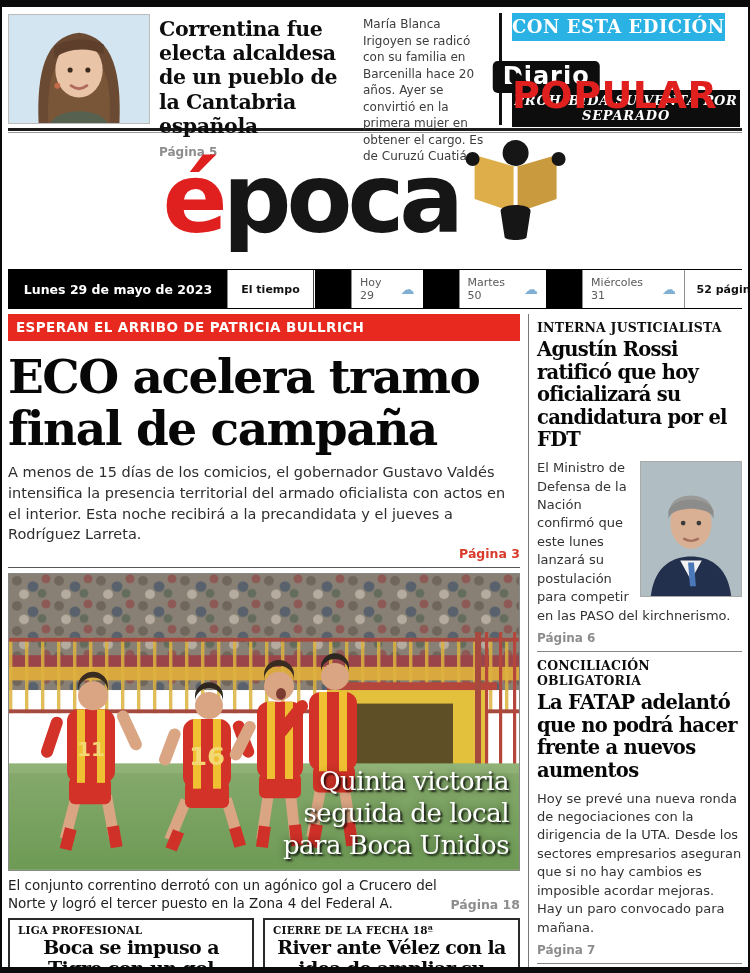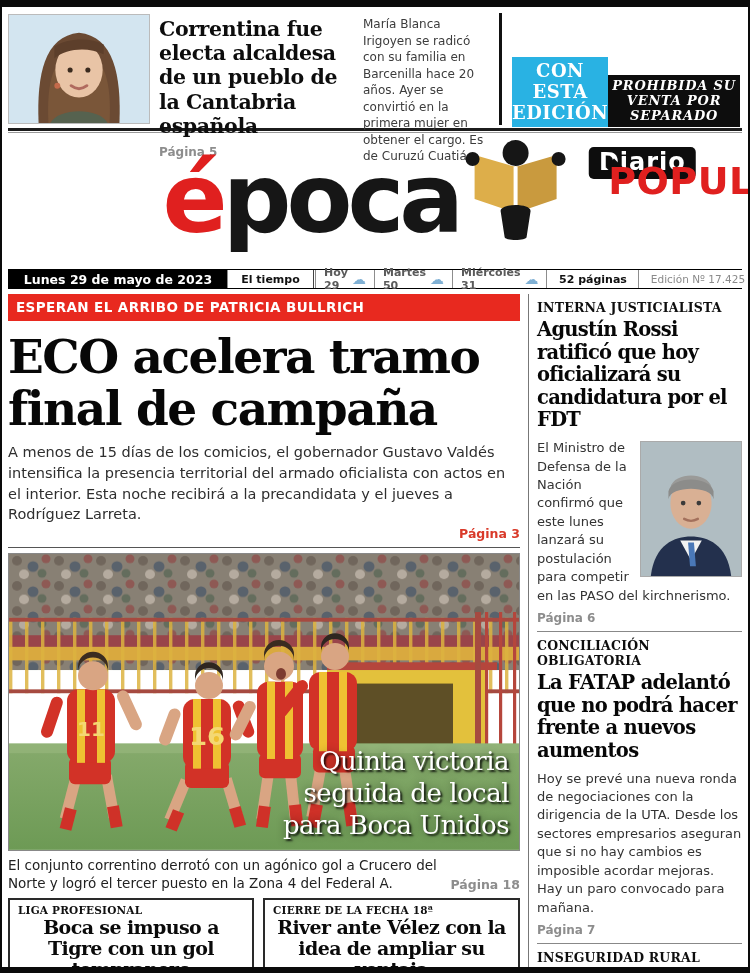--- a/index.html
+++ b/index.html
@@ -15,47 +15,47 @@
 
   
   .top-strip { display:flex; height:116px; align-items:stretch; }
   .tl-photo { width:142px; height:110px; margin-top:3px; flex:none; border:1px solid #bbb; }
   .tl-photo svg { display:block; width:100%; height:100%; }
   .tl-head { width:205px; flex:none; padding:6px 0 0 9px; }
   .tl-headline { font-weight:bold; font-size:20.5px; line-height:1.18; color:#0d0d0d; letter-spacing:-0.4px; }
   .tl-pageref { margin-top:7px; font-size:12px; font-weight:bold; color:#8d8d8d; }
   .tl-text { width:140px; flex:none; padding:5px 4px 0 8px; font-size:12px; line-height:1.38; color:#3c3c3c; }
   .top-vrule { width:3px; flex:none; background:#111; margin:2px 6px 2px 4px; }
-  .promo { flex:1; padding:2px 2px 0 4px; display:flex; flex-direction:row; align-items:flex-end; }
+  .promo { flex:1; padding:2px 2px 0 4px; display:flex; flex-direction:column; align-items:flex-start; }
   .promo-banner { background:#29b2e3; color:#fff; font-weight:bold; font-size:18px; text-align:center; letter-spacing:0.5px; padding:3px 0 4px; font-family:"DejaVu Serif","Liberation Serif",serif; }
   .promo-logo { position:relative; flex:1; }
   .diario-box { position:absolute; left:50%; top:20px; transform:translateX(-18%); background:#0d0d0d; color:#fff; font-weight:bold; font-size:24px; padding:1px 10px 3px; border-radius:5px; letter-spacing:1px; }
   .diario-tail { position:absolute; left:72%; top:34px; width:12px; height:12px; background:#0d0d0d; transform:rotate(45deg); }
   .popular { position:absolute; left:0; right:0; top:32px; text-align:center; color:#e0201f; font-weight:bold; font-size:38px; letter-spacing:0.5px; font-family:"DejaVu Sans","Liberation Sans",sans-serif; }
   .promo-footer { background:#0d0d0d; color:#fff; font-style:italic; font-weight:bold; font-size:13px; text-align:center; letter-spacing:0.8px; padding:3px 0 4px; font-family:"DejaVu Serif","Liberation Serif",serif; }
 
   .double-rule { height:5px; border-top:3px solid #1c1c1c; border-bottom:1px solid #9a9a9a; margin:1px 0 0; }
 
   
   .masthead { height:136px; position:relative; }
   .logo-wrap { position:absolute; left:50%; top:4px; transform:translateX(-52%); text-align:center; }
   .logo-line { display:flex; align-items:flex-end; justify-content:center; }
   .logo-text { font-weight:bold; font-size:96px; line-height:0.9; letter-spacing:-5px; }
   .logo-accent { color:#e0201f; }
   .logo-rest { color:#161616; }
   .logo-icon { width:110px; height:105px; margin-left:2px; }
   .tagline { margin-top:2px; padding-left:70px; font-size:14.5px; font-weight:bold; color:#1a1a1a; letter-spacing:7px; }
 
   
-  .datebar { display:flex; height:20px; background:#000; border:1px solid #000; align-items:stretch; font-size:11px; }
+  .datebar { display:flex; height:40px; background:#000; border:1px solid #000; align-items:stretch; font-size:11px; }
   .db-date { flex:none; width:218px; color:#fff; font-weight:bold; font-size:12.5px; display:flex; align-items:center; justify-content:center; }
   .db-cell { background:#fff; display:flex; align-items:center; justify-content:center; border-left:1px solid #8d8d8d; padding:0 8px; color:#555; }
   .db-tiempo { font-weight:bold; color:#111; width:86px; flex:none; }
   .db-sep { background:#fff; width:2px; flex:none; border-left:1px solid #444; }
-  .db-weather { flex:1; gap:4px; font-weight:bold; color:#5a5a5a; }
+  .db-weather { flex:1; gap:19px; font-weight:normal; color:#5a5a5a;margin-left:36px; }
   .cloud { color:#7fb0d4; font-size:14px; line-height:1; }
   .db-pages { font-weight:bold; color:#111; width:92px; flex:none; }
   .db-edition { width:118px; flex:none; color:#8a8a8a; font-size:10.5px; }
 
   
   .main { display:flex; margin-top:5px; height:676px; }
   .col-left { width:512px; flex:none; display:flex; flex-direction:column; }
   .col-right { flex:1; margin-left:8px; padding-left:8px; border-left:1px solid #777; }
 
   .kicker-banner { background:#e8291f; color:#fff; font-weight:bold; font-size:13.5px; letter-spacing:0.4px; padding:5px 8px 6px; }

